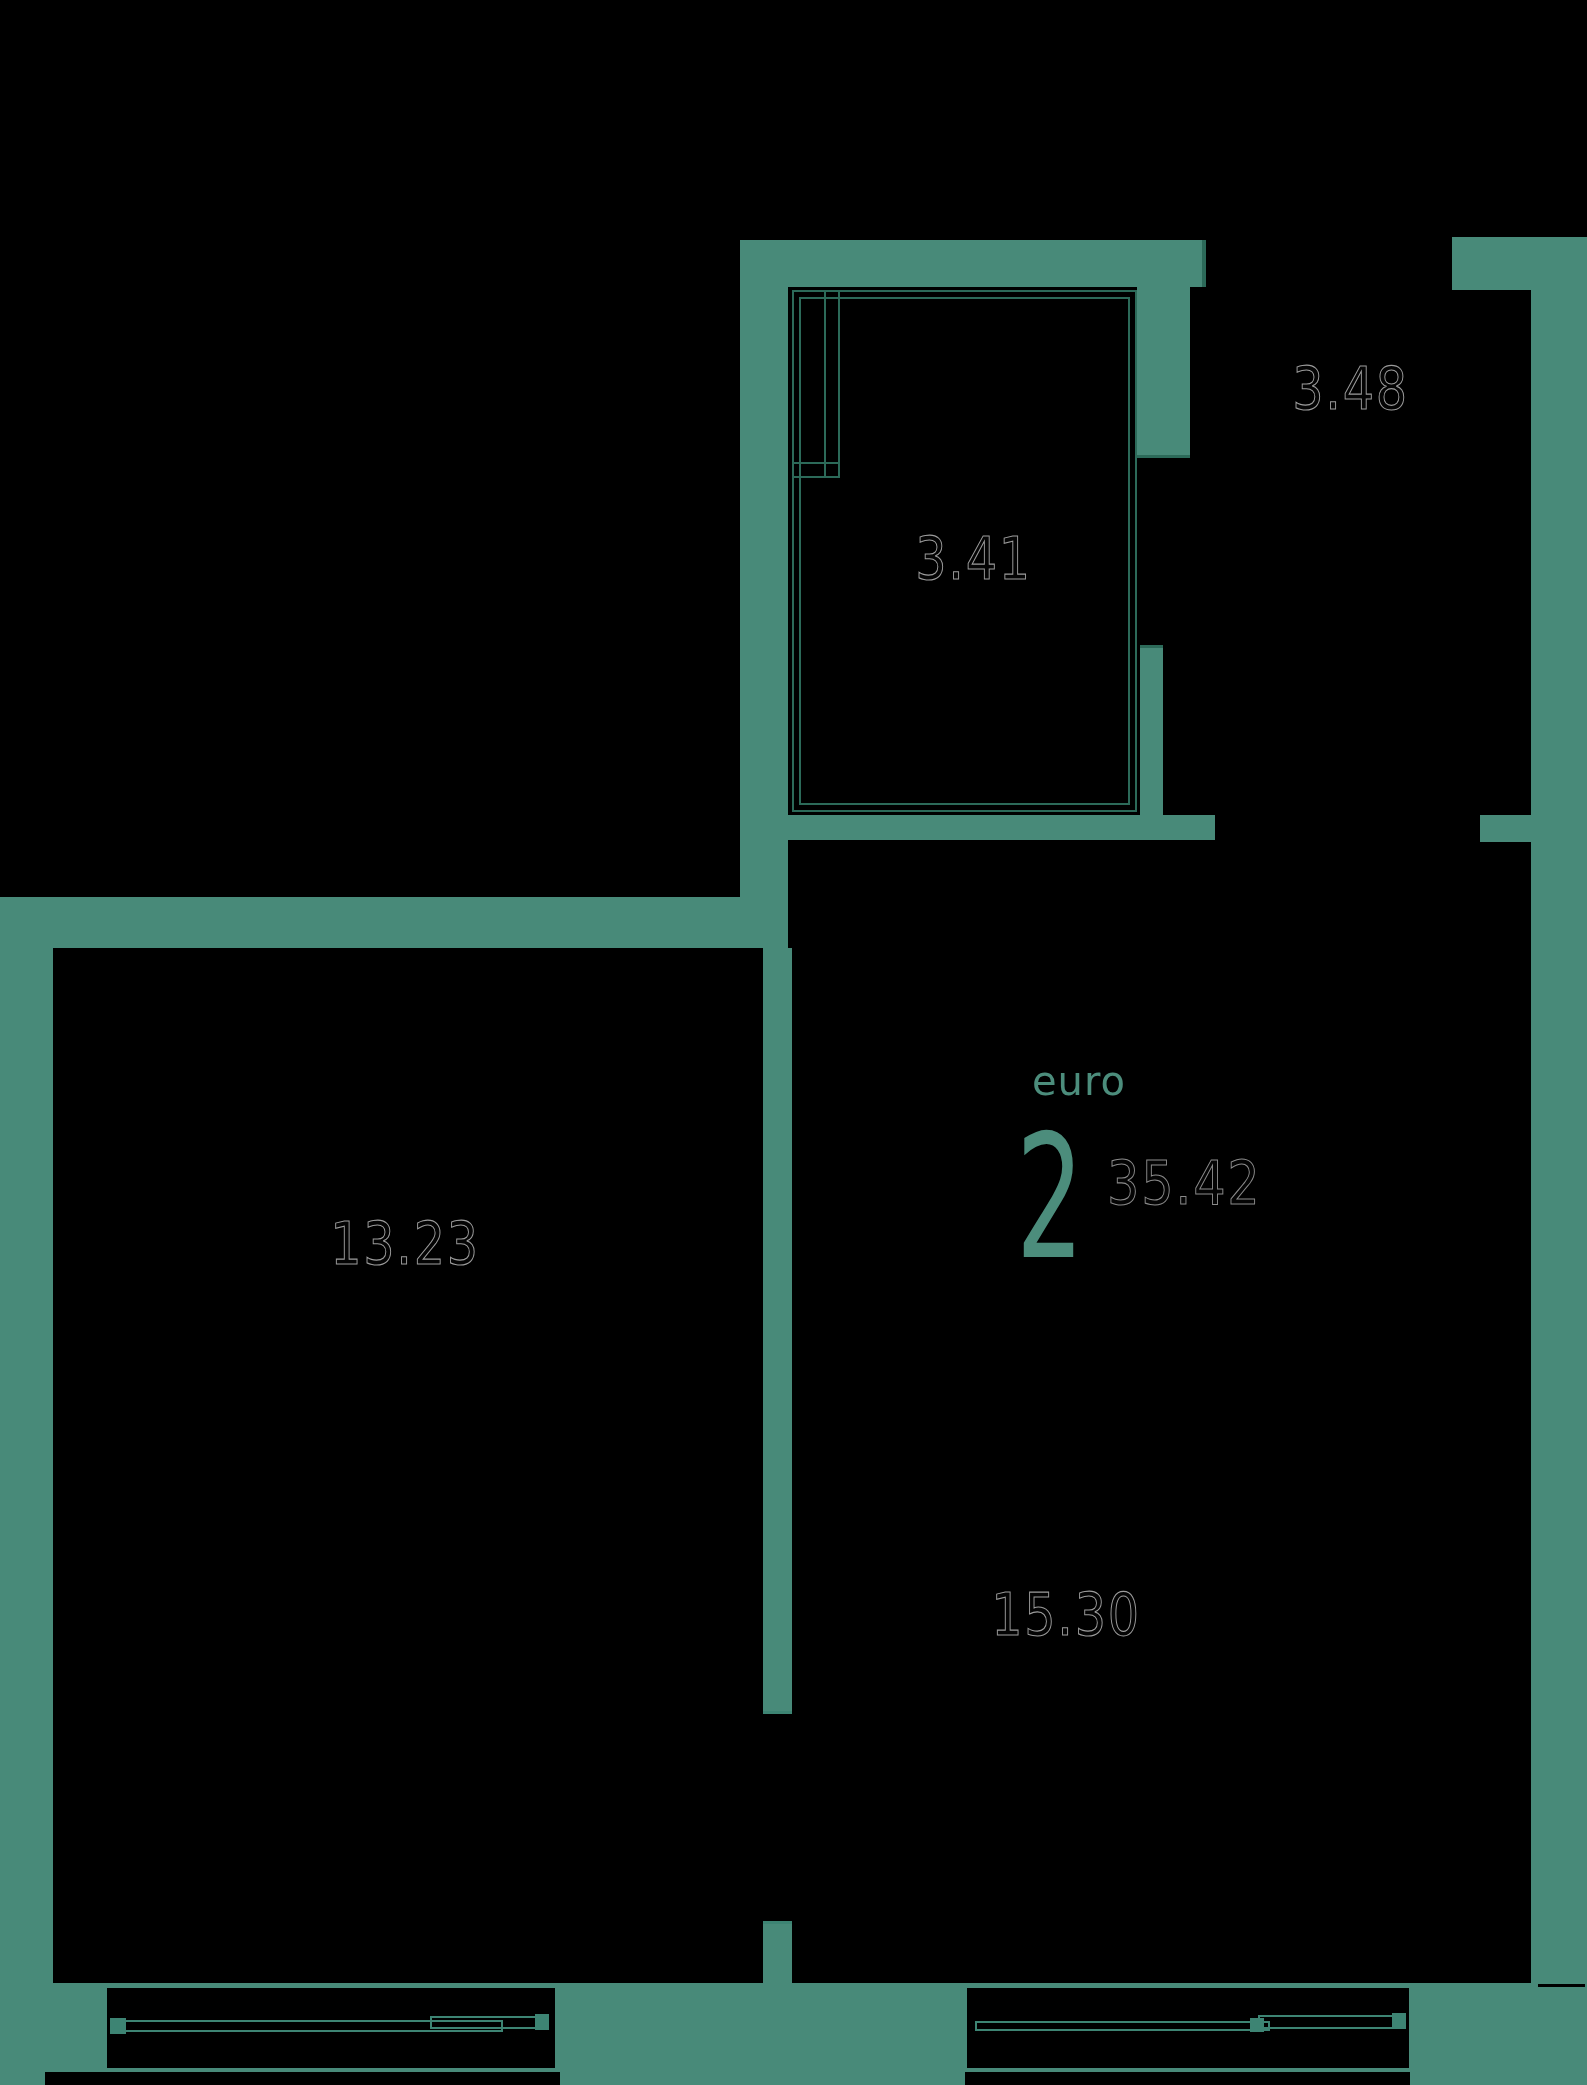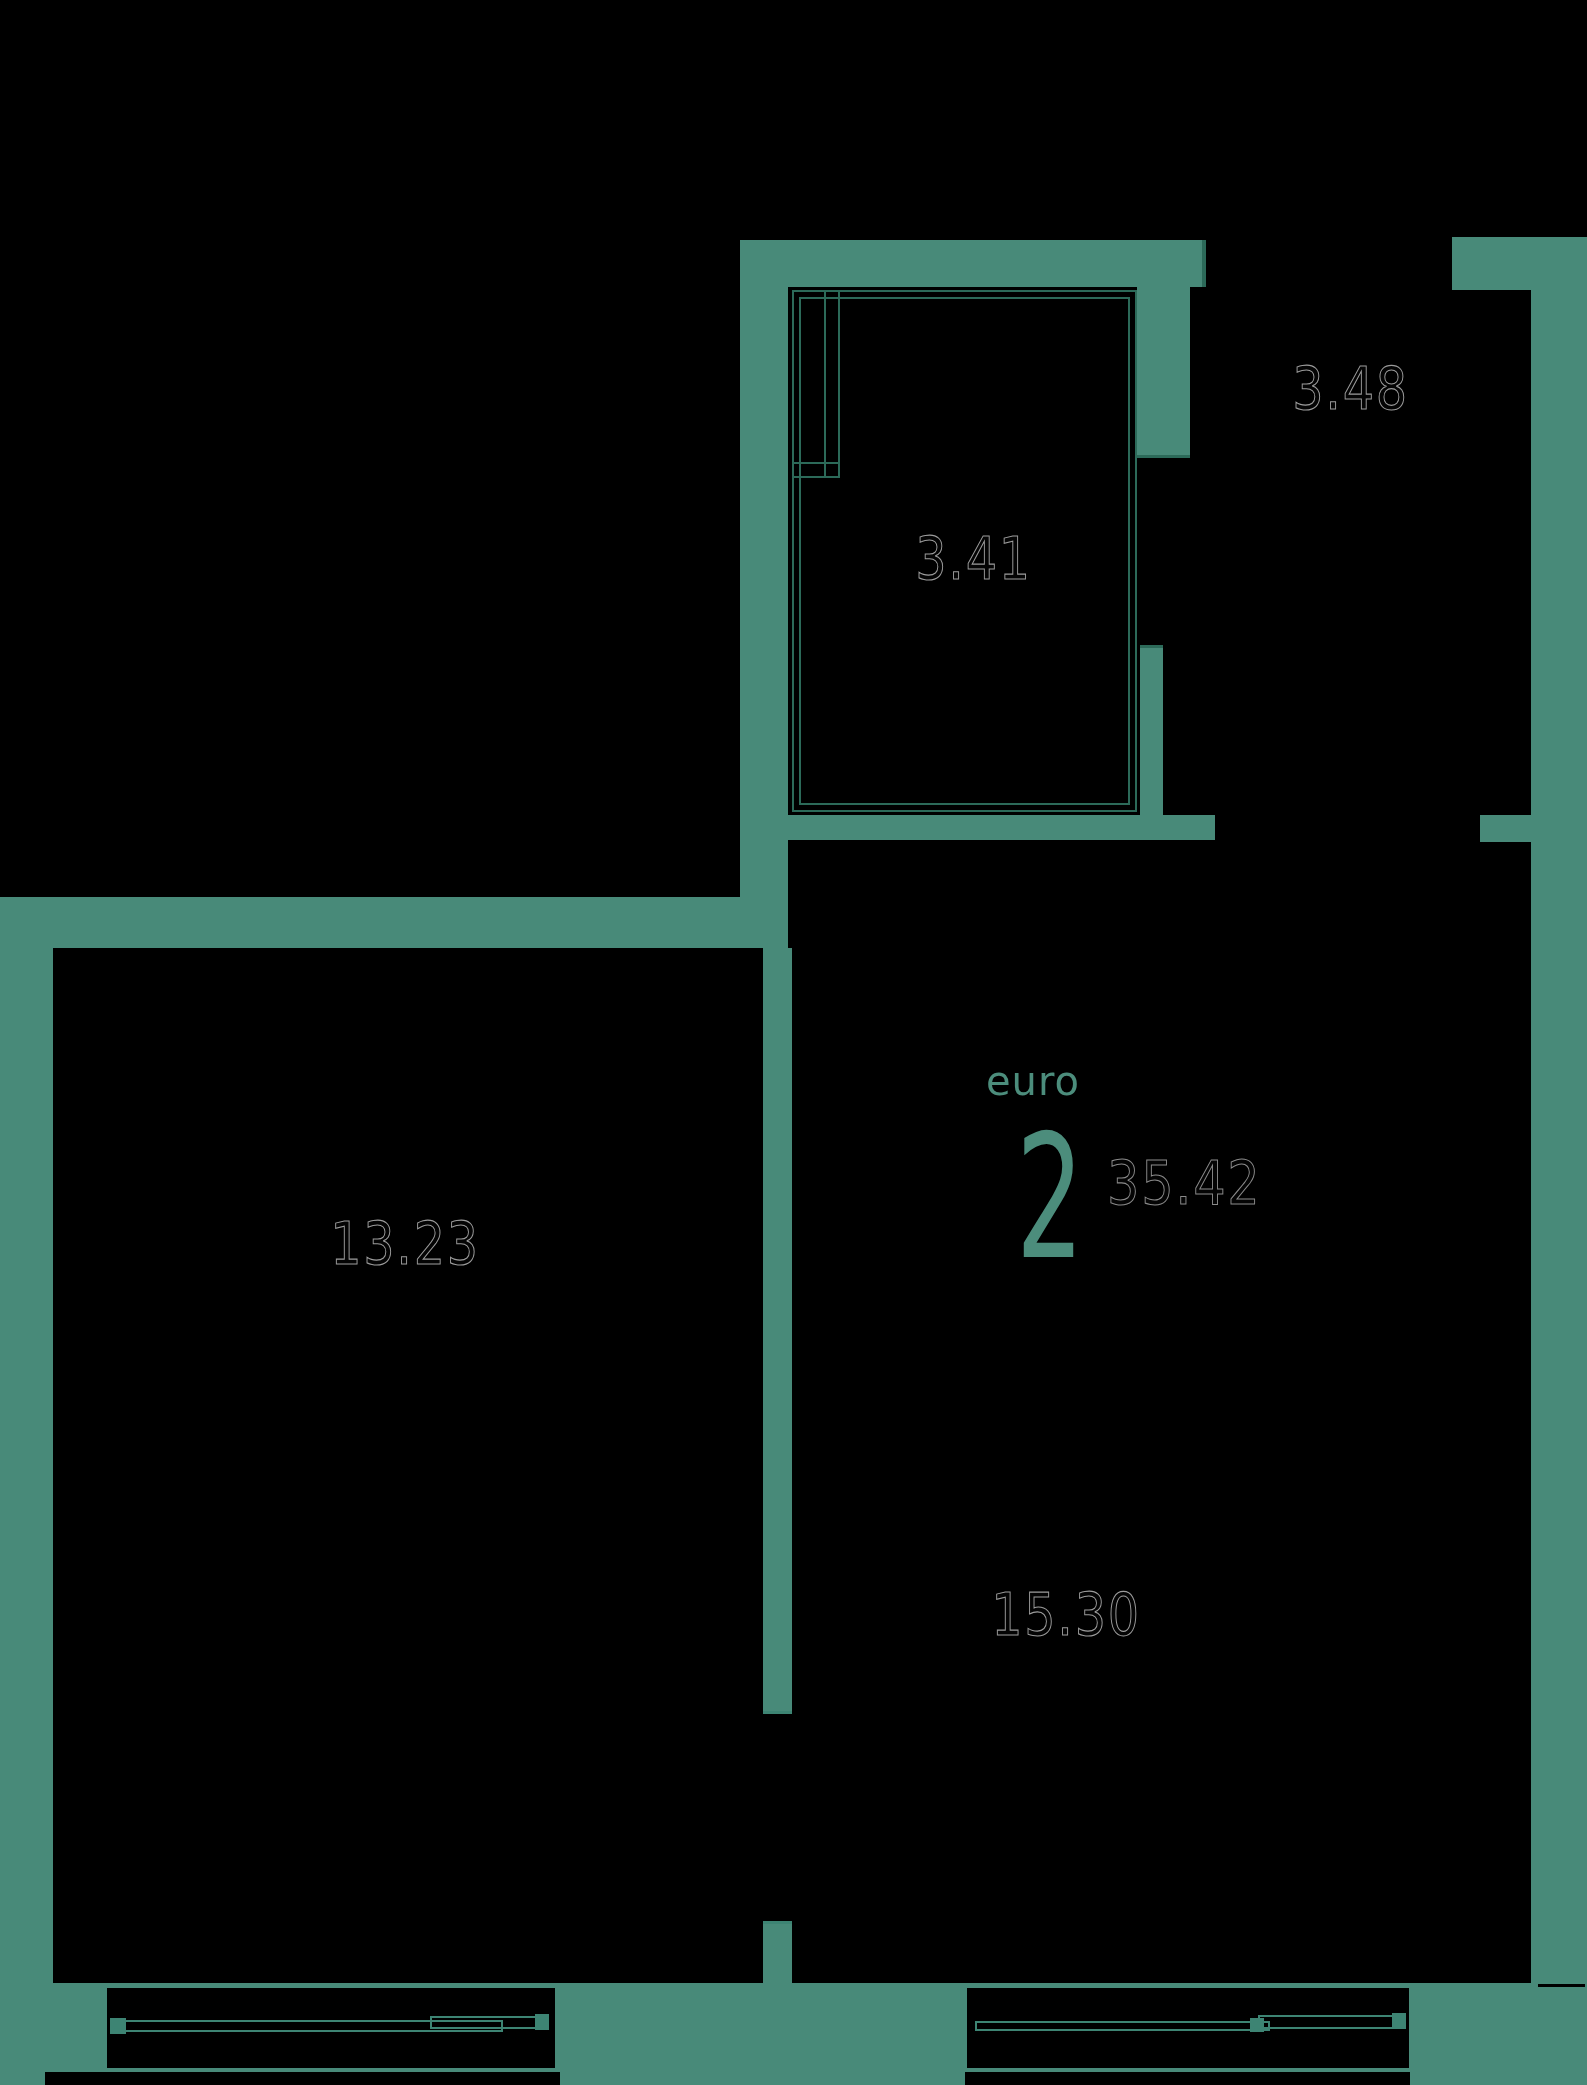--- a/index.html
+++ b/index.html
@@ -63,17 +63,17 @@
   <div class="abs wcap" style="left:763px;top:1921px;width:29px;height:3px;"></div>
   <div class="abs dline" style="left:1137px;top:455px;width:53px;height:3px;"></div>
   <div class="abs dline" style="left:1140px;top:645px;width:23px;height:3px;"></div>
   <div class="abs" style="left:1538px;top:1984px;width:47px;height:3px;background:#000;"></div>
 
   <div class="abs area-label" style="left:905px;top:525px;">3.41</div>
   <div class="abs area-label" style="left:1282px;top:355px;">3.48</div>
   <div class="abs area-label" style="left:317px;top:1210px;">13.23</div>
   <div class="abs area-label" style="left:978px;top:1581px;">15.30</div>
 
-  <div class="abs euro-label" style="left:986px;top:1058px;">euro</div>
+  <div class="abs euro-label" style="left:1032px;top:1058px;">euro</div>
   <div class="abs big-num" style="left:1016px;top:1112px;">2</div>
   <div class="abs total-label" style="left:1107px;top:1148px;">35.42</div>
 
 </div>
 
 </body></html>

